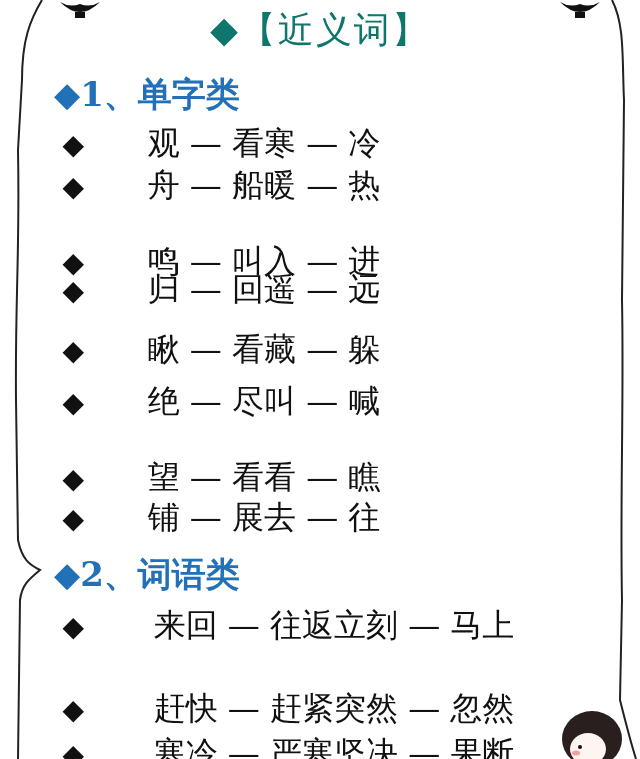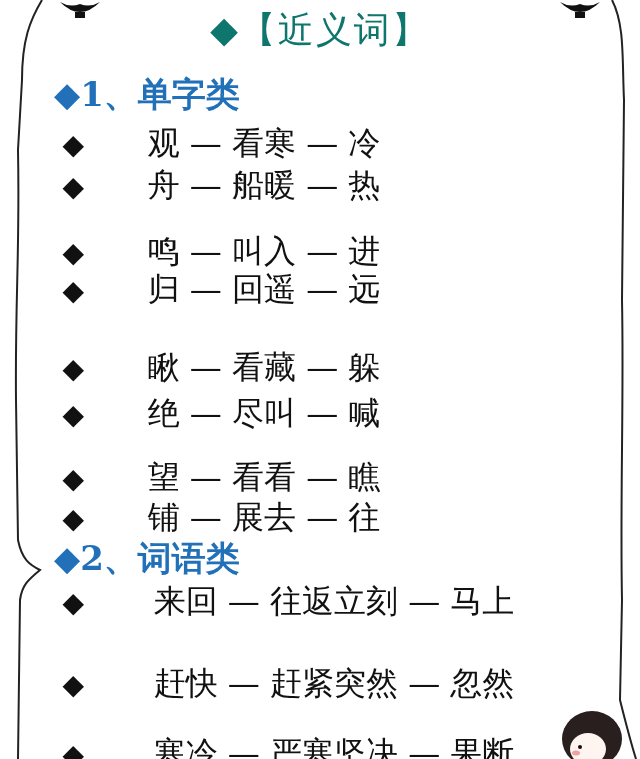--- a/index.html
+++ b/index.html
@@ -31,33 +31,33 @@
   <path d="M5 2 Q25 22 45 2 Q35 8 25 4 Q15 8 5 2Z M20 12 h10 v6 h-10z" fill="#111"></path>
 </svg>
 
 <div class="title">◆【近义词】</div>
 
 <div class="section" style="top:72px">◆1、单字类</div>
 
 <div>
   <div class="row" style="top:122px"><span class="bullet">◆</span><span class="w1">观 — 看</span><span>寒 — 冷</span></div>
   <div class="row" style="top:164px"><span class="bullet">◆</span><span class="w1">舟 — 船</span><span>暖 — 热</span></div>
-  <div class="row" style="top:230px"><span class="bullet">◆</span><span class="w1">鸣 — 叫</span><span>入 — 进</span></div>
+  <div class="row" style="top:240px"><span class="bullet">◆</span><span class="w1">鸣 — 叫</span><span>入 — 进</span></div>
   <div class="row" style="top:268px"><span class="bullet">◆</span><span class="w1">归 — 回</span><span>遥 — 远</span></div>
-  <div class="row" style="top:346px"><span class="bullet">◆</span><span class="w1">瞅 — 看</span><span>藏 — 躲</span></div>
-  <div class="row" style="top:392px"><span class="bullet">◆</span><span class="w1">绝 — 尽</span><span>叫 — 喊</span></div>
+  <div class="row" style="top:328px"><span class="bullet">◆</span><span class="w1">瞅 — 看</span><span>藏 — 躲</span></div>
+  <div class="row" style="top:380px"><span class="bullet">◆</span><span class="w1">绝 — 尽</span><span>叫 — 喊</span></div>
   <div class="row" style="top:456px"><span class="bullet">◆</span><span class="w1">望 — 看</span><span>看 — 瞧</span></div>
   <div class="row" style="top:496px"><span class="bullet">◆</span><span class="w1">铺 — 展</span><span>去 — 往</span></div>
 </div>
 
-<div class="section" style="top:536px">◆2、词语类</div>
+<div class="section" style="top:552px">◆2、词语类</div>
 
 <div>
-  <div class="row" style="top:580px"><span class="bullet">◆</span><span class="w2">来回 — 往返</span><span>立刻 — 马上</span></div>
-  <div class="row" style="top:662px"><span class="bullet">◆</span><span class="w2">赶快 — 赶紧</span><span>突然 — 忽然</span></div>
+  <div class="row" style="top:604px"><span class="bullet">◆</span><span class="w2">来回 — 往返</span><span>立刻 — 马上</span></div>
+  <div class="row" style="top:687px"><span class="bullet">◆</span><span class="w2">赶快 — 赶紧</span><span>突然 — 忽然</span></div>
   <div class="row" style="top:732px"><span class="bullet">◆</span><span class="w2">寒冷 — 严寒</span><span>坚决 — 果断</span></div>
 </div>
 
 <svg class="girl" viewBox="0 0 80 70">
   <ellipse cx="40" cy="50" rx="30" ry="28" fill="#2a1f1f"></ellipse>
   <ellipse cx="36" cy="60" rx="18" ry="16" fill="#fff5f0"></ellipse>
   <circle cx="28" cy="58" r="2" fill="#111"></circle>
   <ellipse cx="24" cy="64" rx="4" ry="2.5" fill="#f2a0a0"></ellipse>
 </svg>
 

